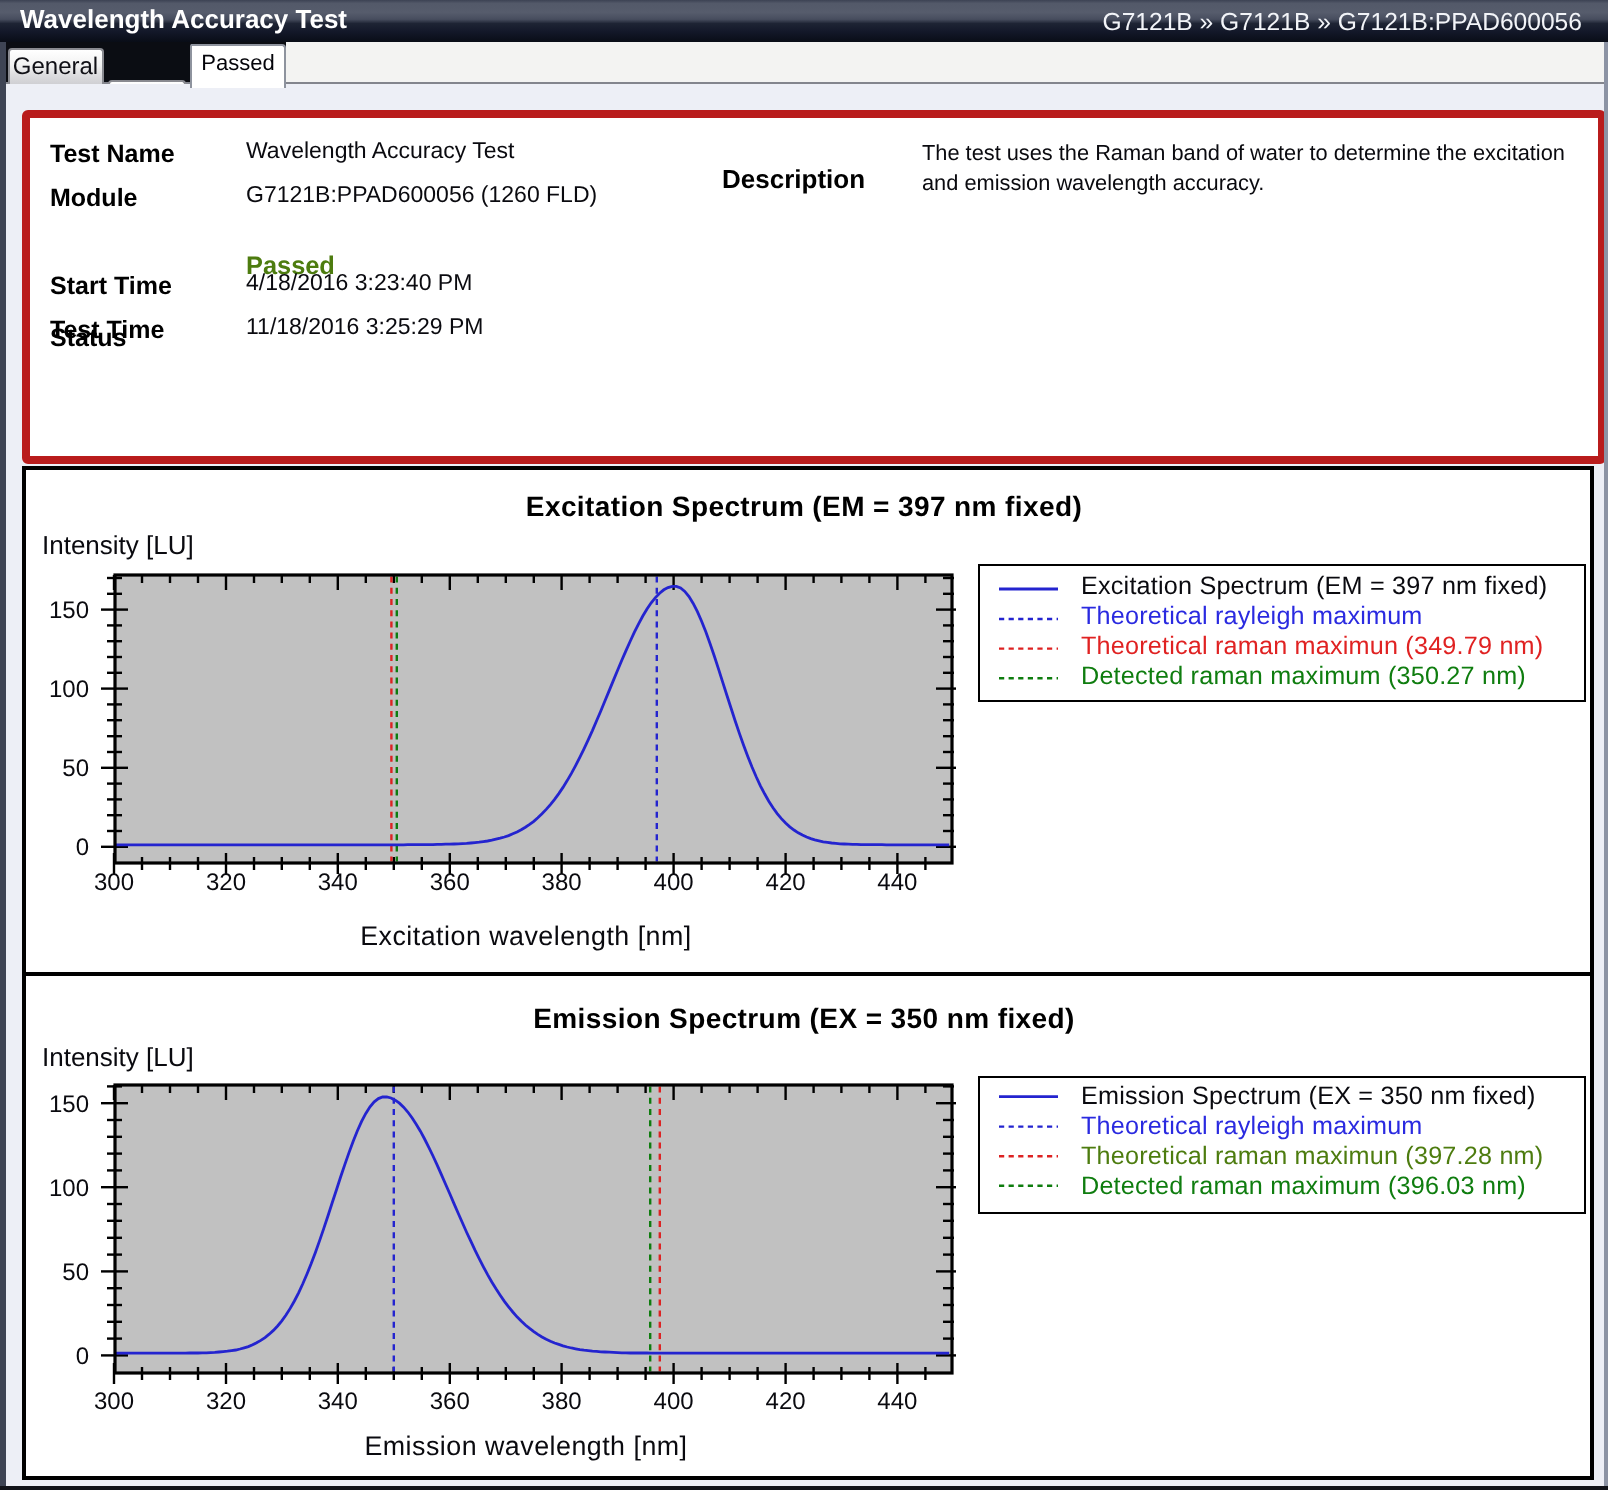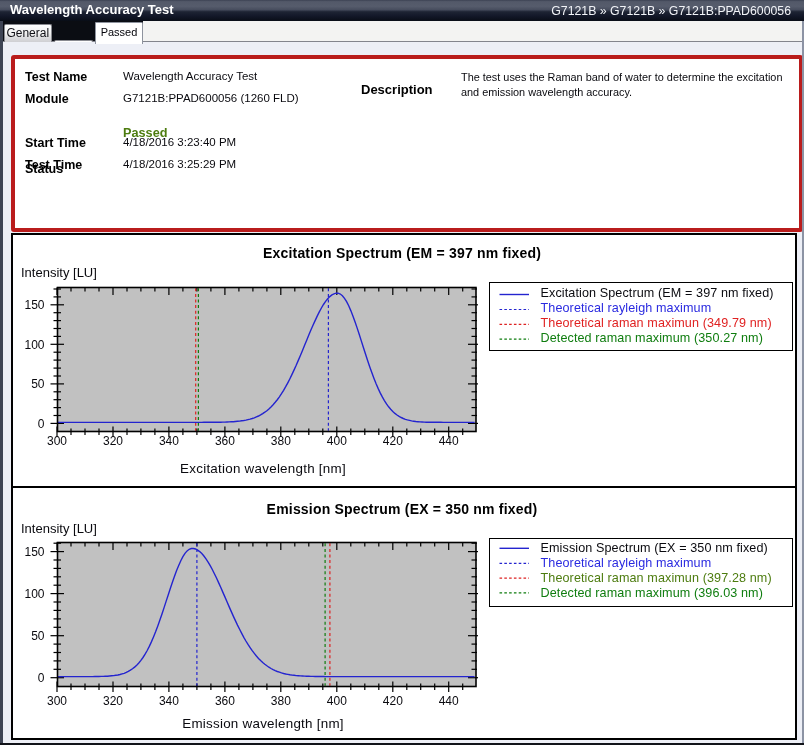--- a/index.html
+++ b/index.html
@@ -50,21 +50,21 @@
 <div class="panel info">
 <div class="ilab" style="top:11.0px;">Test Name</div>
 <div class="ival" style="top:11.0px;">Wavelength Accuracy Test</div>
 <div class="ilab" style="top:33.0px;">Module</div>
 <div class="ival" style="top:33.0px;">G7121B:PPAD600056 (1260 FLD)</div>
 <div class="ilab" style="top:55.0px;margin-top:48px;">Status</div>
 <div class="ival green" style="top:55.0px;">Passed</div>
 <div class="ilab" style="top:77.0px;">Start Time</div>
 <div class="ival" style="top:77.0px;">4/18/2016 3:23:40 PM</div>
 <div class="ilab" style="top:99.0px;">Test Time</div>
-<div class="ival" style="top:99.0px;">4/18/2016 3:25:29 PM</div>
+<div class="ival" style="top:99.0px;">11/18/2016 3:25:29 PM</div>
 <div class="dlab">Description</div>
 <div class="dtxt">The test uses the Raman band of water to determine the excitation<br>and emission wavelength accuracy.</div>
 </div>
 <div class="panel cp1"></div>
 <div class="panel cp2"></div>
 <div class="ctitle" style="top:244.5px;">Excitation Spectrum (EM = 397 nm fixed)</div>
 <div class="ctitle" style="top:500.5px;">Emission Spectrum (EX = 350 nm fixed)</div>
 <div class="intlab" style="top:264.7px;">Intensity [LU]</div>
 <div class="intlab" style="top:520.5px;">Intensity [LU]</div>
 <div class="legend" style="top:281.5px;">

